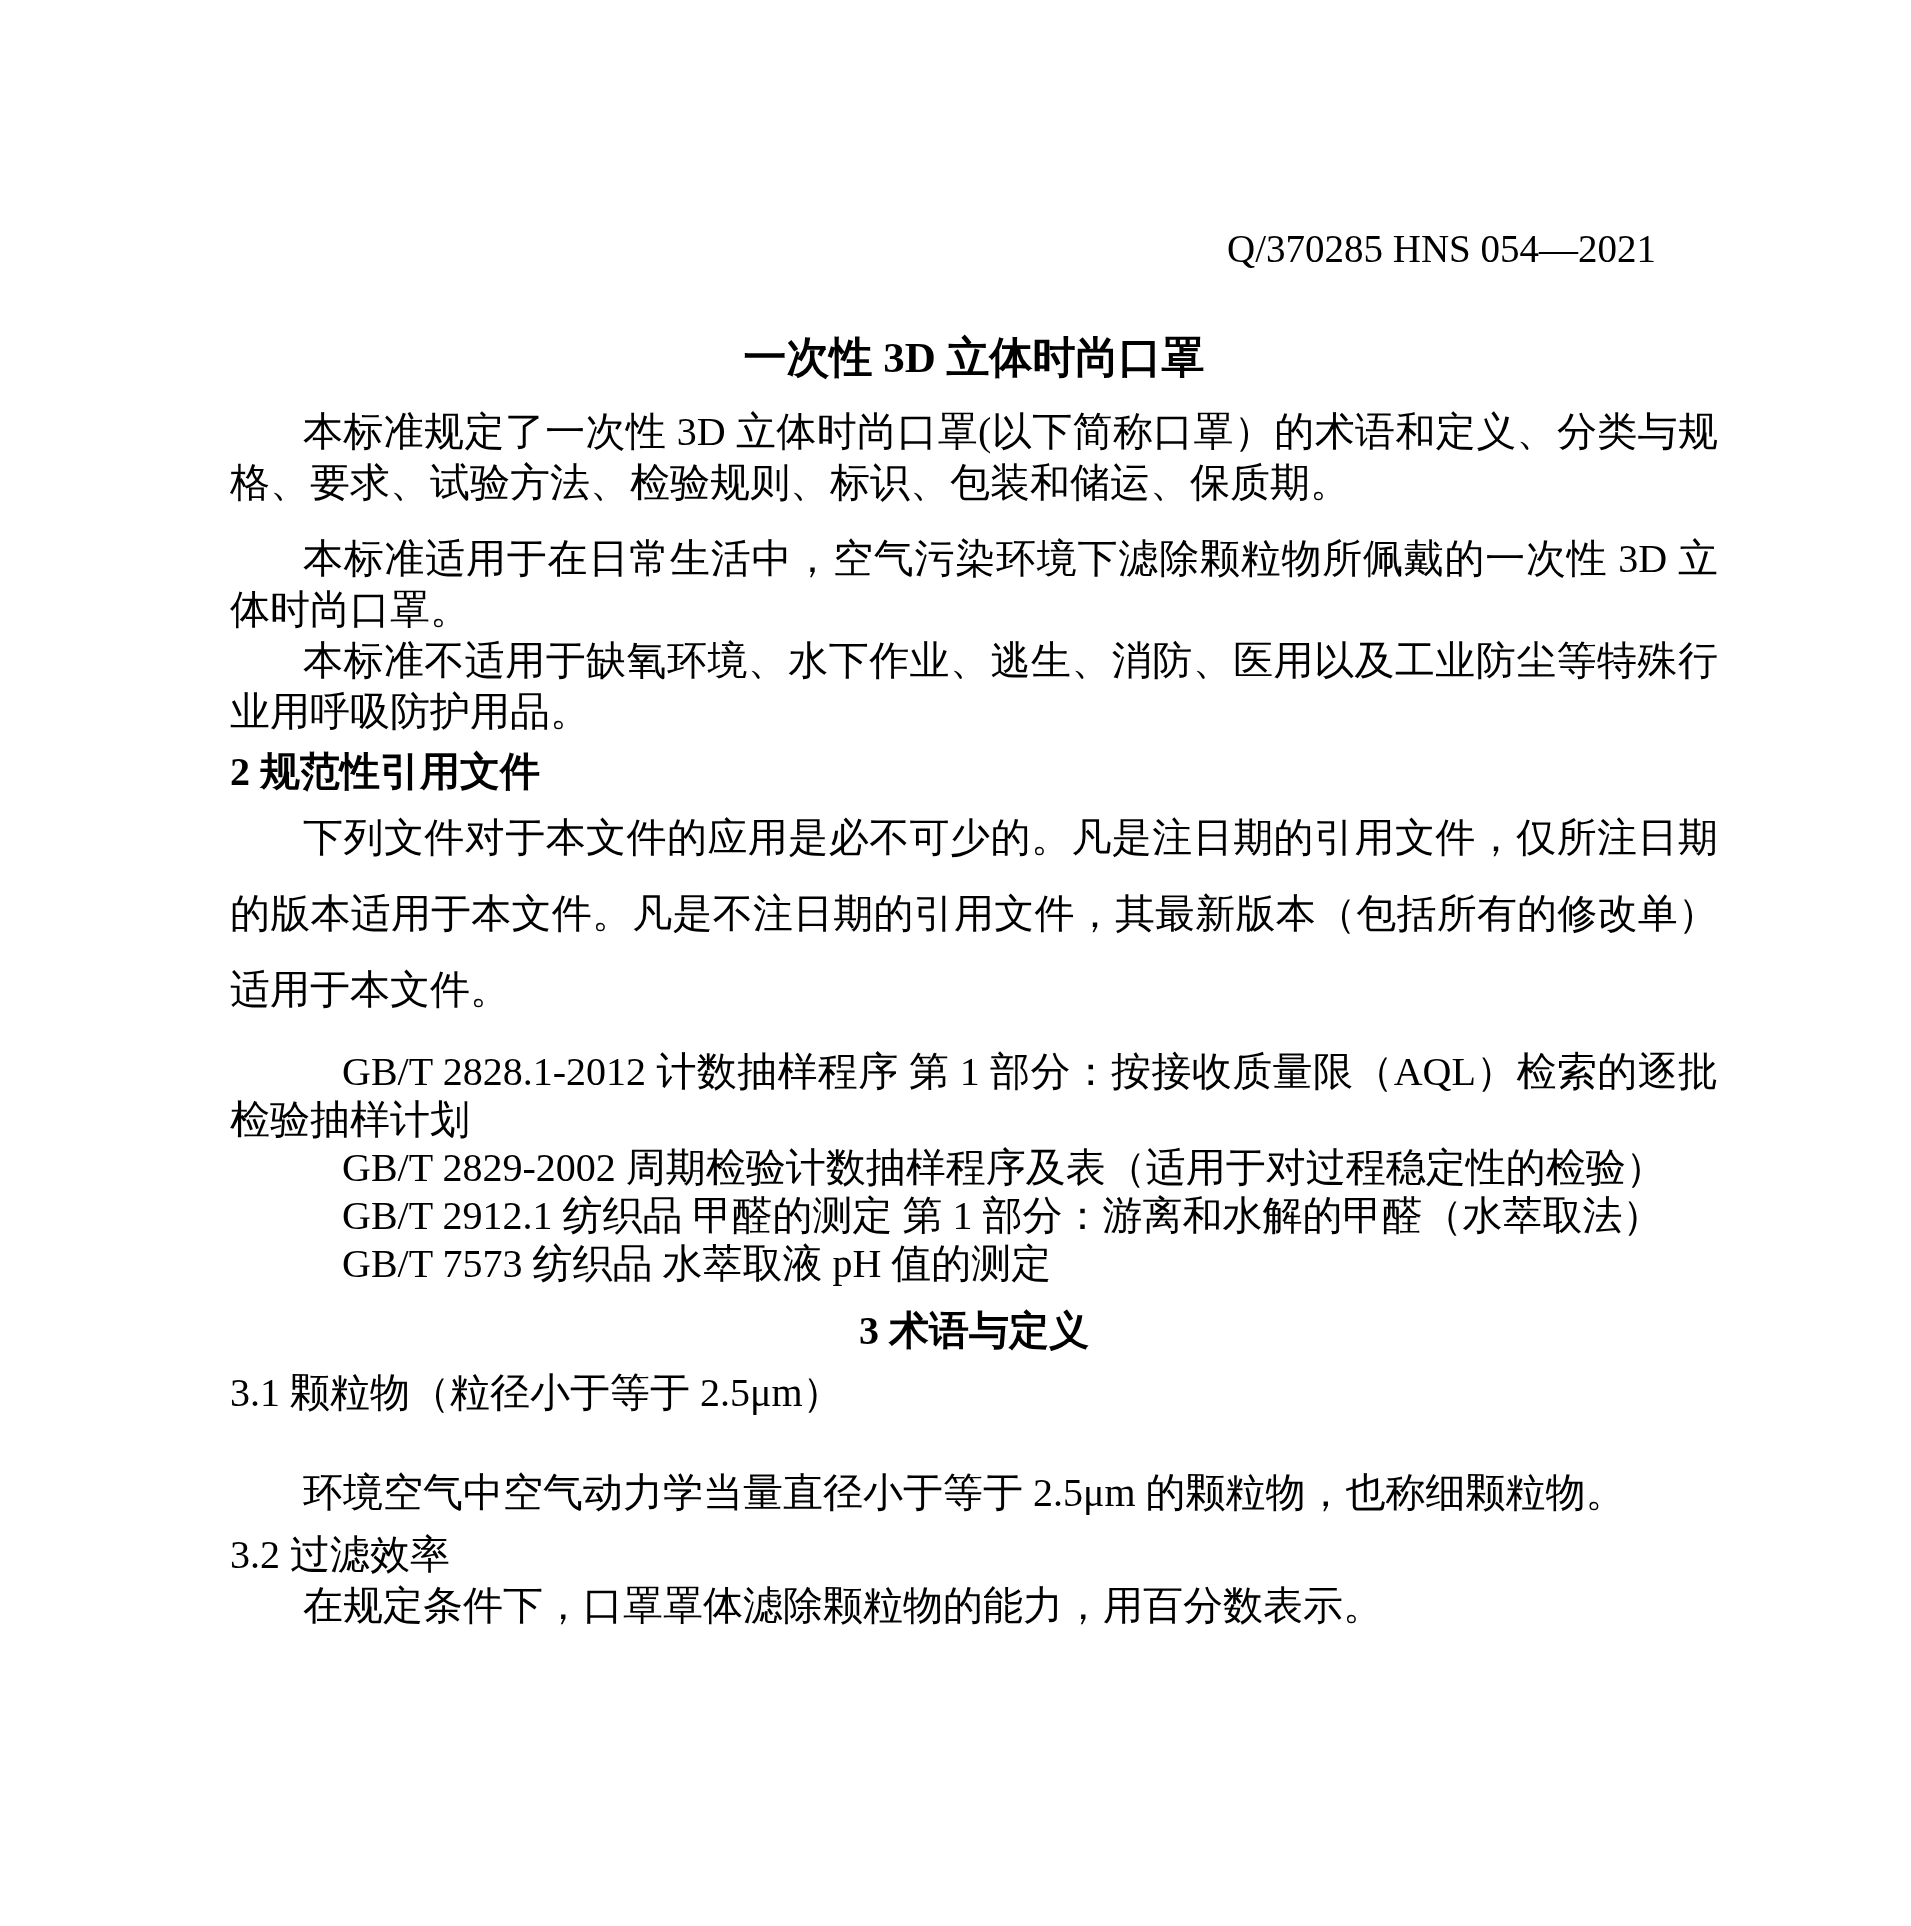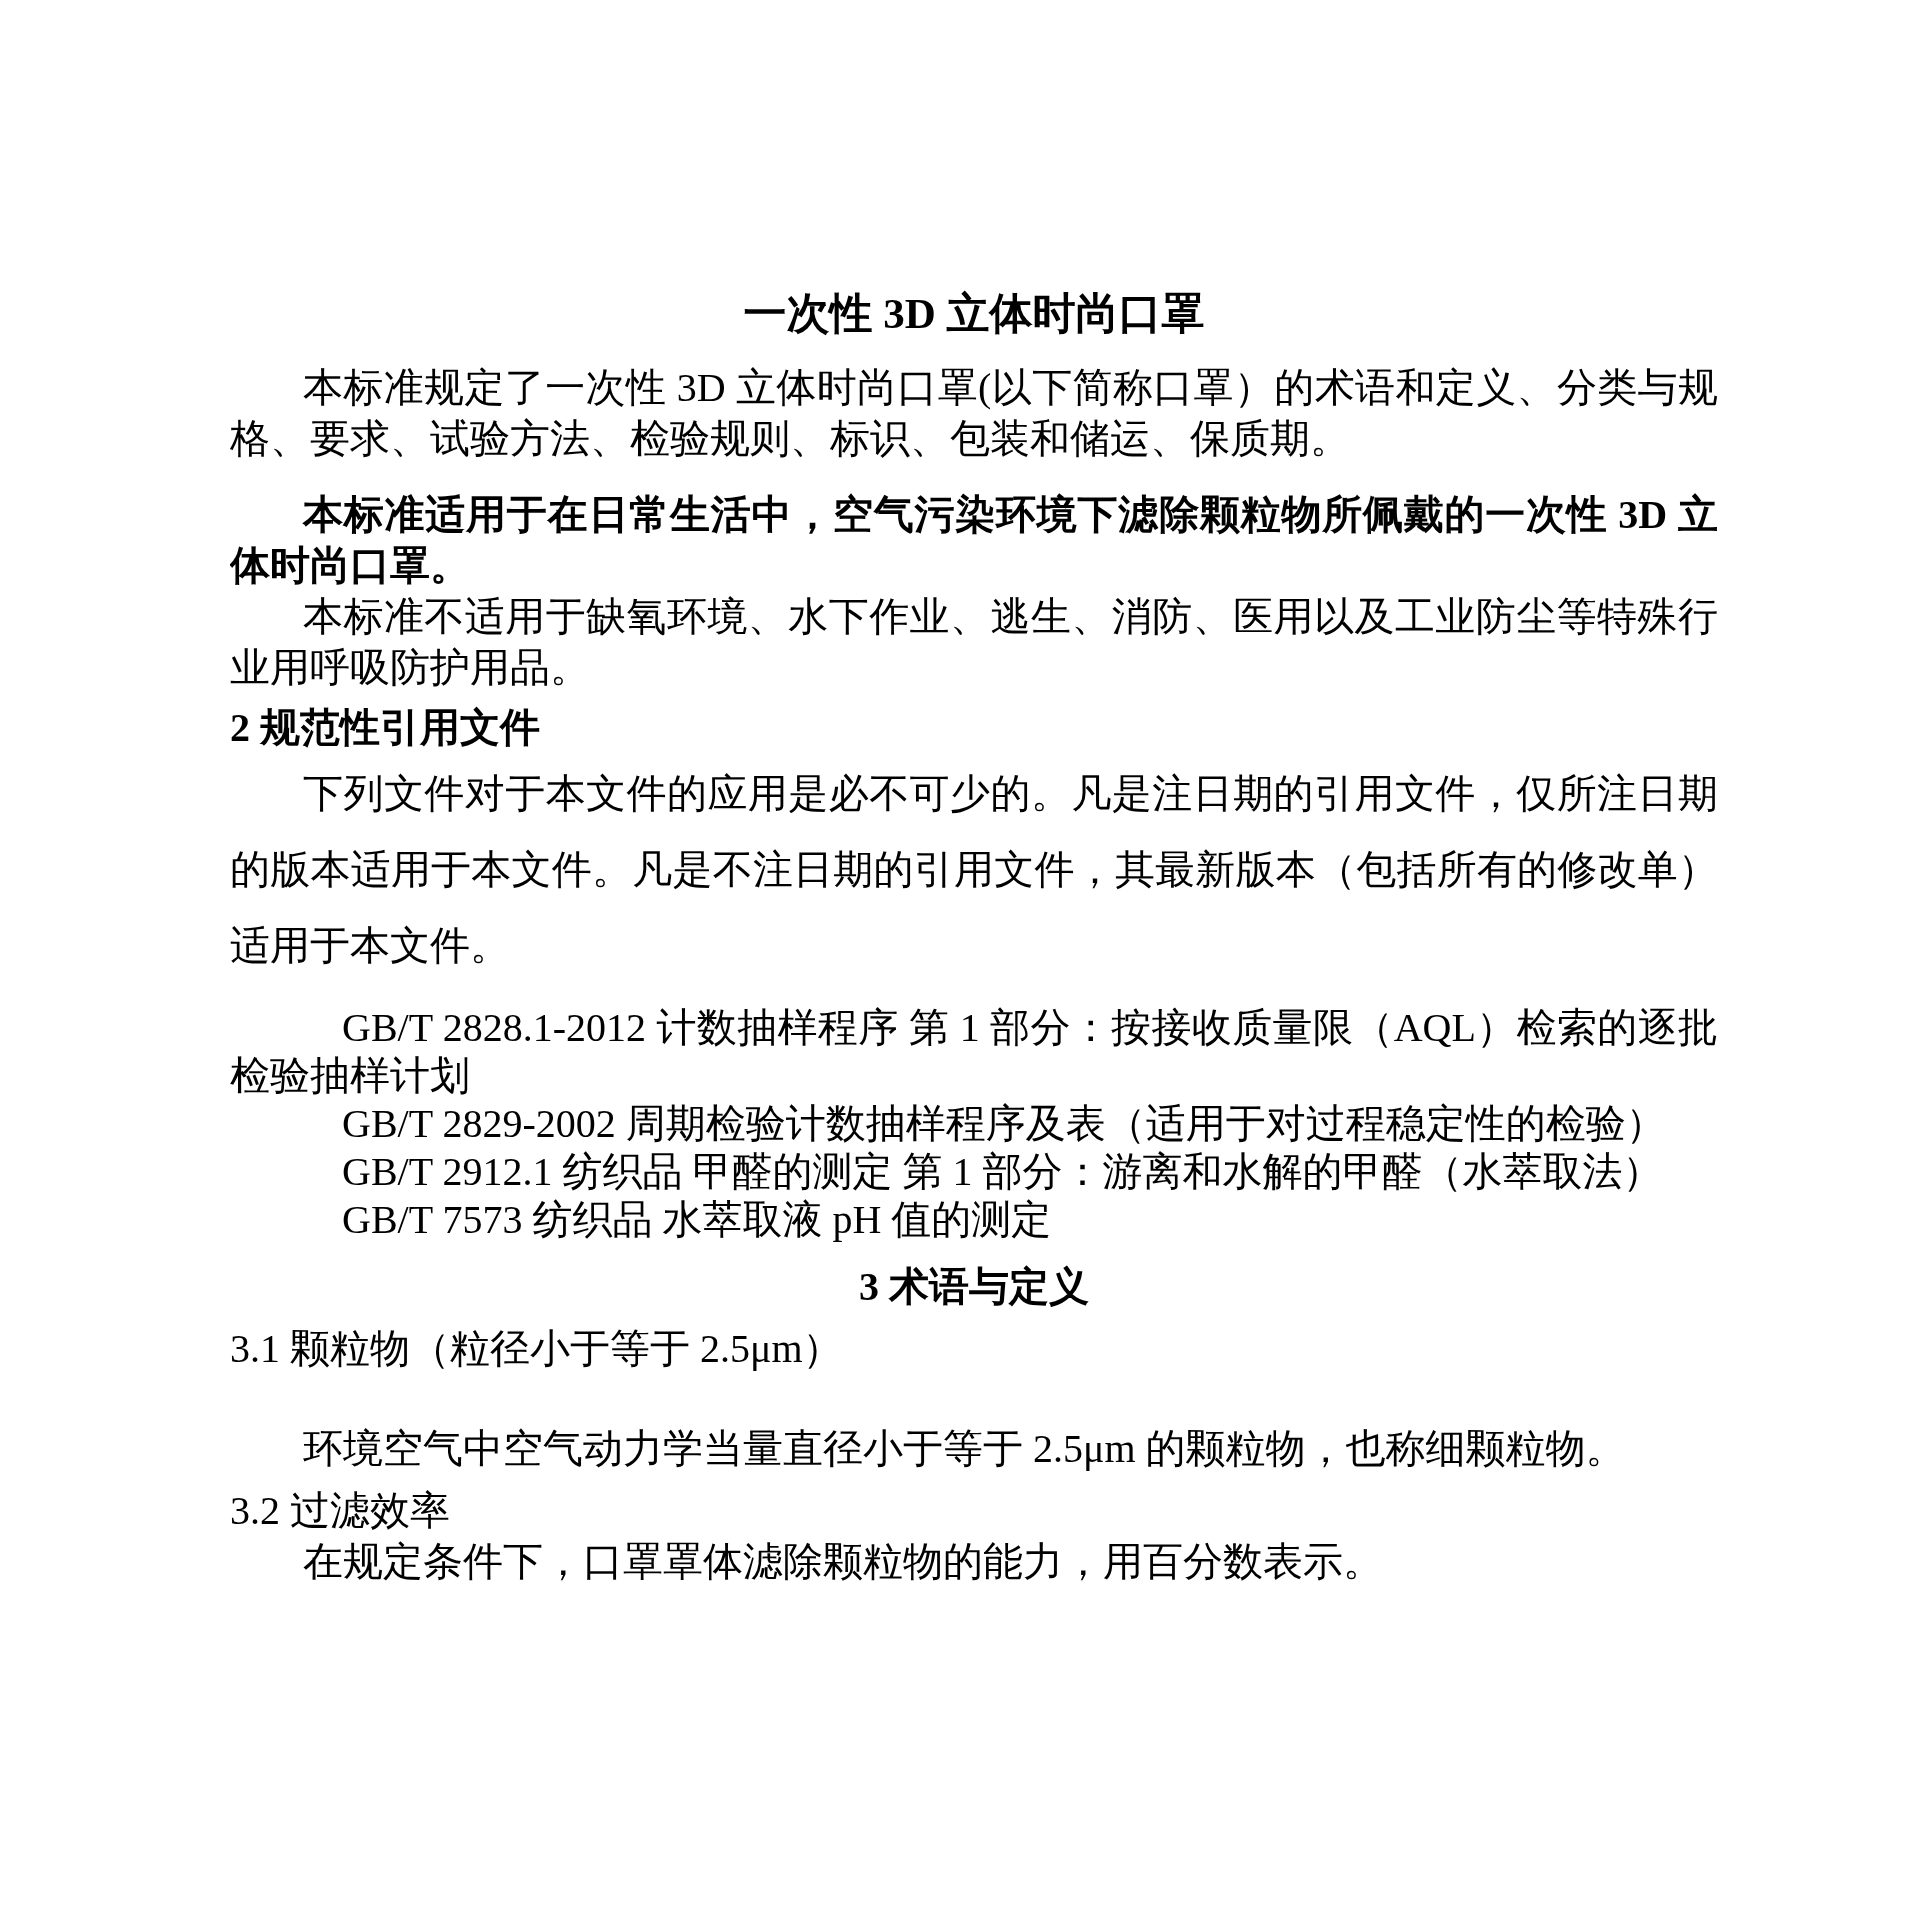--- a/index.html
+++ b/index.html
@@ -65,36 +65,37 @@
     line-height: 48px;
     text-align: justify;
     text-indent: 112px;
     overflow: hidden;
   }
   .r1 { height: 48px; }
   .r2 { height: 96px; }
 
   #h1   { margin-top: 51px; }
   #p1   { margin-top: 19px;  height: 102px; }
-  #p2   { margin-top: 25px;  height: 102px; font-weight: bold; }
+  #p2   { margin-top: 25px;  height: 102px; }
   #p3   { margin-top: 0;     height: 102px; }
   #h2   { margin-top: 8px; }
   #pw   { margin-top: 0.8px;   height: 228px; }
   #refs { margin-top: 20px; }
   #h3   { margin-top: 16.6px; text-align: center; }
   #s31  { margin-top: 8.9px; }
   #p31  { margin-top: 49px; height: 51px; }
   #s32  { margin-top: 10.4px; }
   #p32  { margin-top: 0;     height: 51px; }
 </style>
 </head>
 <body>
 
 <div class="page">
 
+  <div class="hdr">Q/370285 HNS 054—2021</div>
 
   <div class="title">一次性 3D 立体时尚口罩</div>
 
   <div class="para" id="p1">本标准规定了一次性 3D 立体时尚口罩(以下简称口罩）的术语和定义、分类与规格、要求、试验方法、检验规则、标识、包装和储运、保质期。</div>
   <div class="para" id="p2">本标准适用于在日常生活中，空气污染环境下滤除颗粒物所佩戴的一次性 3D 立体时尚口罩。</div>
   <div class="para" id="p3">本标准不适用于缺氧环境、水下作业、逃生、消防、医用以及工业防尘等特殊行业用呼吸防护用品。</div>
 
   <div class="heading" id="h2">2 规范性引用文件</div>
   <div class="para-wide" id="pw">下列文件对于本文件的应用是必不可少的。凡是注日期的引用文件，仅所注日期的版本适用于本文件。凡是不注日期的引用文件，其最新版本（包括所有的修改单）适用于本文件。</div>
 

